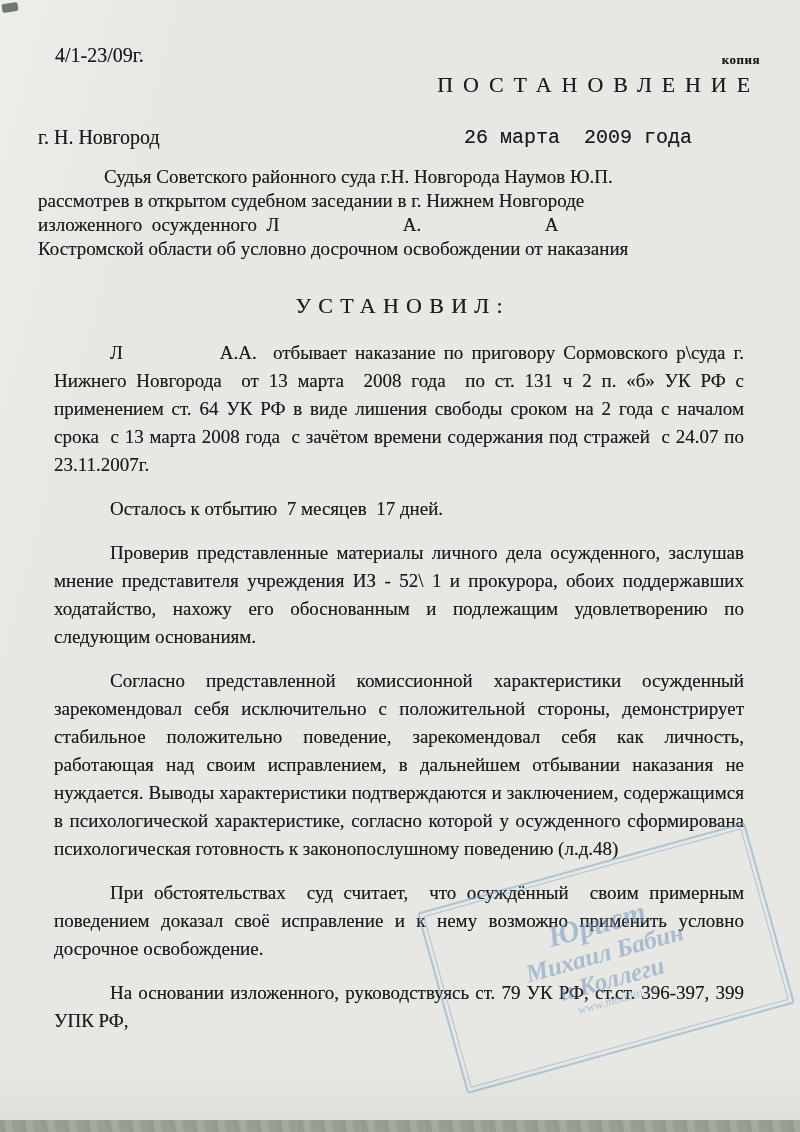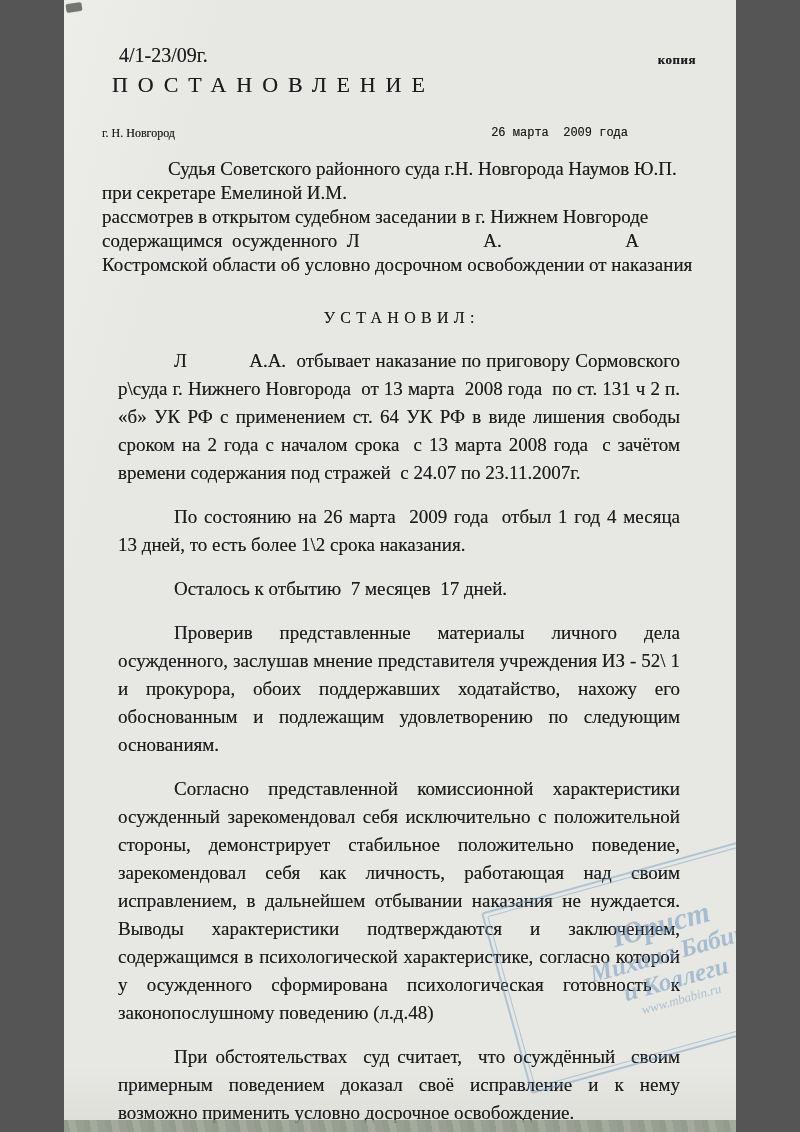--- a/index.html
+++ b/index.html
@@ -1,18 +1,18 @@
 <!DOCTYPE html>
 <html><head>
 <meta charset="utf-8">
 <style>
   html, body { margin: 0; padding: 0; background: #555; }
   .page {
     position: relative;
-    width: 672px;
+    width: 800px;
     height: 1132px;
     margin: 0 auto;
     overflow: hidden;
     background:
       linear-gradient(105deg, rgba(255,255,255,.25) 0%, rgba(255,255,255,0) 18%),
       linear-gradient(0deg, rgba(120,128,115,.10), rgba(120,128,115,0) 6%),
       #e7e8e3;
     font-family: "Liberation Serif", "DejaVu Serif", serif;
     color: #1c1c1e;
     text-shadow: 0 0 .5px rgba(20,20,20,.55);
@@ -23,33 +23,33 @@
     transform: rotate(-8deg);
   }
   .content { position: relative; padding: 0 40px 0 38px; }
   .hdr-row {
     display: flex; justify-content: space-between; align-items: flex-start;
     margin-top: 44px;
   }
   .case-no { font-size: 20px; padding-left: 17px; }
   .copy { font-size: 13px; font-weight: bold; letter-spacing: .5px; padding-top: 8px; }
   .title {
-    text-align: left; font-size: 22px; letter-spacing: .45em;
+    text-align: right; font-size: 22px; letter-spacing: .45em;
     margin-top: 4px; padding-left: .45em; white-space: nowrap;
   }
   .city-row {
     display: flex; justify-content: space-between;
-    margin-top: 28px; font-size: 12px;
+    margin-top: 28px; font-size: 20px;
   }
   .city-row .date { margin-right: 68px; white-space: pre; font-family: Liberation Mono, monospace; }
   .intro { margin-top: 16px; font-size: 19px; line-height: 24px; }
   .il { white-space: pre-wrap; }
   .il.first { text-indent: 66px; }
   .h2 {
-    text-align: center; font-size: 16px; letter-spacing: .33em;
+    text-align: center; font-size: 22px; letter-spacing: .33em;
     margin-top: 32px; padding-left: .33em; white-space: nowrap;
   }
   .body-text { margin-top: 20px; font-size: 19px; line-height: 28px; }
   .bp {
     margin: 16px; text-align: justify; text-indent: 56px;
     white-space: pre-wrap;
   }
   
   .stamp {
     position: absolute; left: 436px; top: 864px; width: 336px; height: 184px;
@@ -90,31 +90,29 @@
 
     <div class="title">ПОСТАНОВЛЕНИЕ</div>
 
     <div class="city-row">
       <span class="city">г. Н. Новгород</span>
       <span class="date">26 марта  2009 года</span>
     </div>
 
     <div class="intro">
       <div class="il first">Судья Советского районного суда г.Н. Новгорода Наумов Ю.П.</div>
-      <div class="il">при секретаре Емелиной И.М.</div>
       <div class="il">рассмотрев в открытом судебном заседании в г. Нижнем Новгороде</div>
-      <div class="il">содержащимся  осужденного  Л                          А.                          А</div>
+      <div class="il">изложенного  осужденного  Л                          А.                          А</div>
       <div class="il">Костромской области об условно досрочном освобождении от наказания</div>
     </div>
 
     <div class="h2">УСТАНОВИЛ:</div>
 
     <div class="body-text">
       <p class="bp">Л            А.А.  отбывает наказание по приговору Сормовского р\суда г. Нижнего Новгорода  от 13 марта  2008 года  по ст. 131 ч 2 п. «б» УК РФ с применением ст. 64 УК РФ в виде лишения свободы сроком на 2 года с началом срока  с 13 марта 2008 года  с зачётом времени содержания под стражей  с 24.07 по 23.11.2007г.</p>
-      <p class="bp">По состоянию на 26 марта  2009 года  отбыл 1 год 4 месяца  13 дней, то есть более 1\2 срока наказания.</p>
       <p class="bp">Осталось к отбытию  7 месяцев  17 дней.</p>
       <p class="bp">Проверив представленные материалы личного дела осужденного, заслушав мнение представителя учреждения ИЗ - 52\ 1 и прокурора, обоих поддержавших ходатайство, нахожу его обоснованным и подлежащим удовлетворению по следующим основаниям.</p>
       <p class="bp">Согласно представленной комиссионной характеристики осужденный зарекомендовал себя исключительно с положительной стороны, демонстрирует стабильное положительно поведение, зарекомендовал себя как личность, работающая над своим исправлением, в дальнейшем отбывании наказания не нуждается. Выводы характеристики подтверждаются и заключением, содержащимся в психологической характеристике, согласно которой у осужденного сформирована психологическая готовность к законопослушному поведению (л.д.48)</p>
       <p class="bp">При обстоятельствах  суд считает,  что осуждённый  своим примерным поведением доказал своё исправление и к нему возможно применить условно досрочное освобождение.</p>
       <p class="bp">На основании изложенного, руководствуясь ст. 79 УК РФ, ст.ст. 396-397, 399 УПК РФ,</p>
     </div>
 
   </div>
 
   <div class="stamp">

